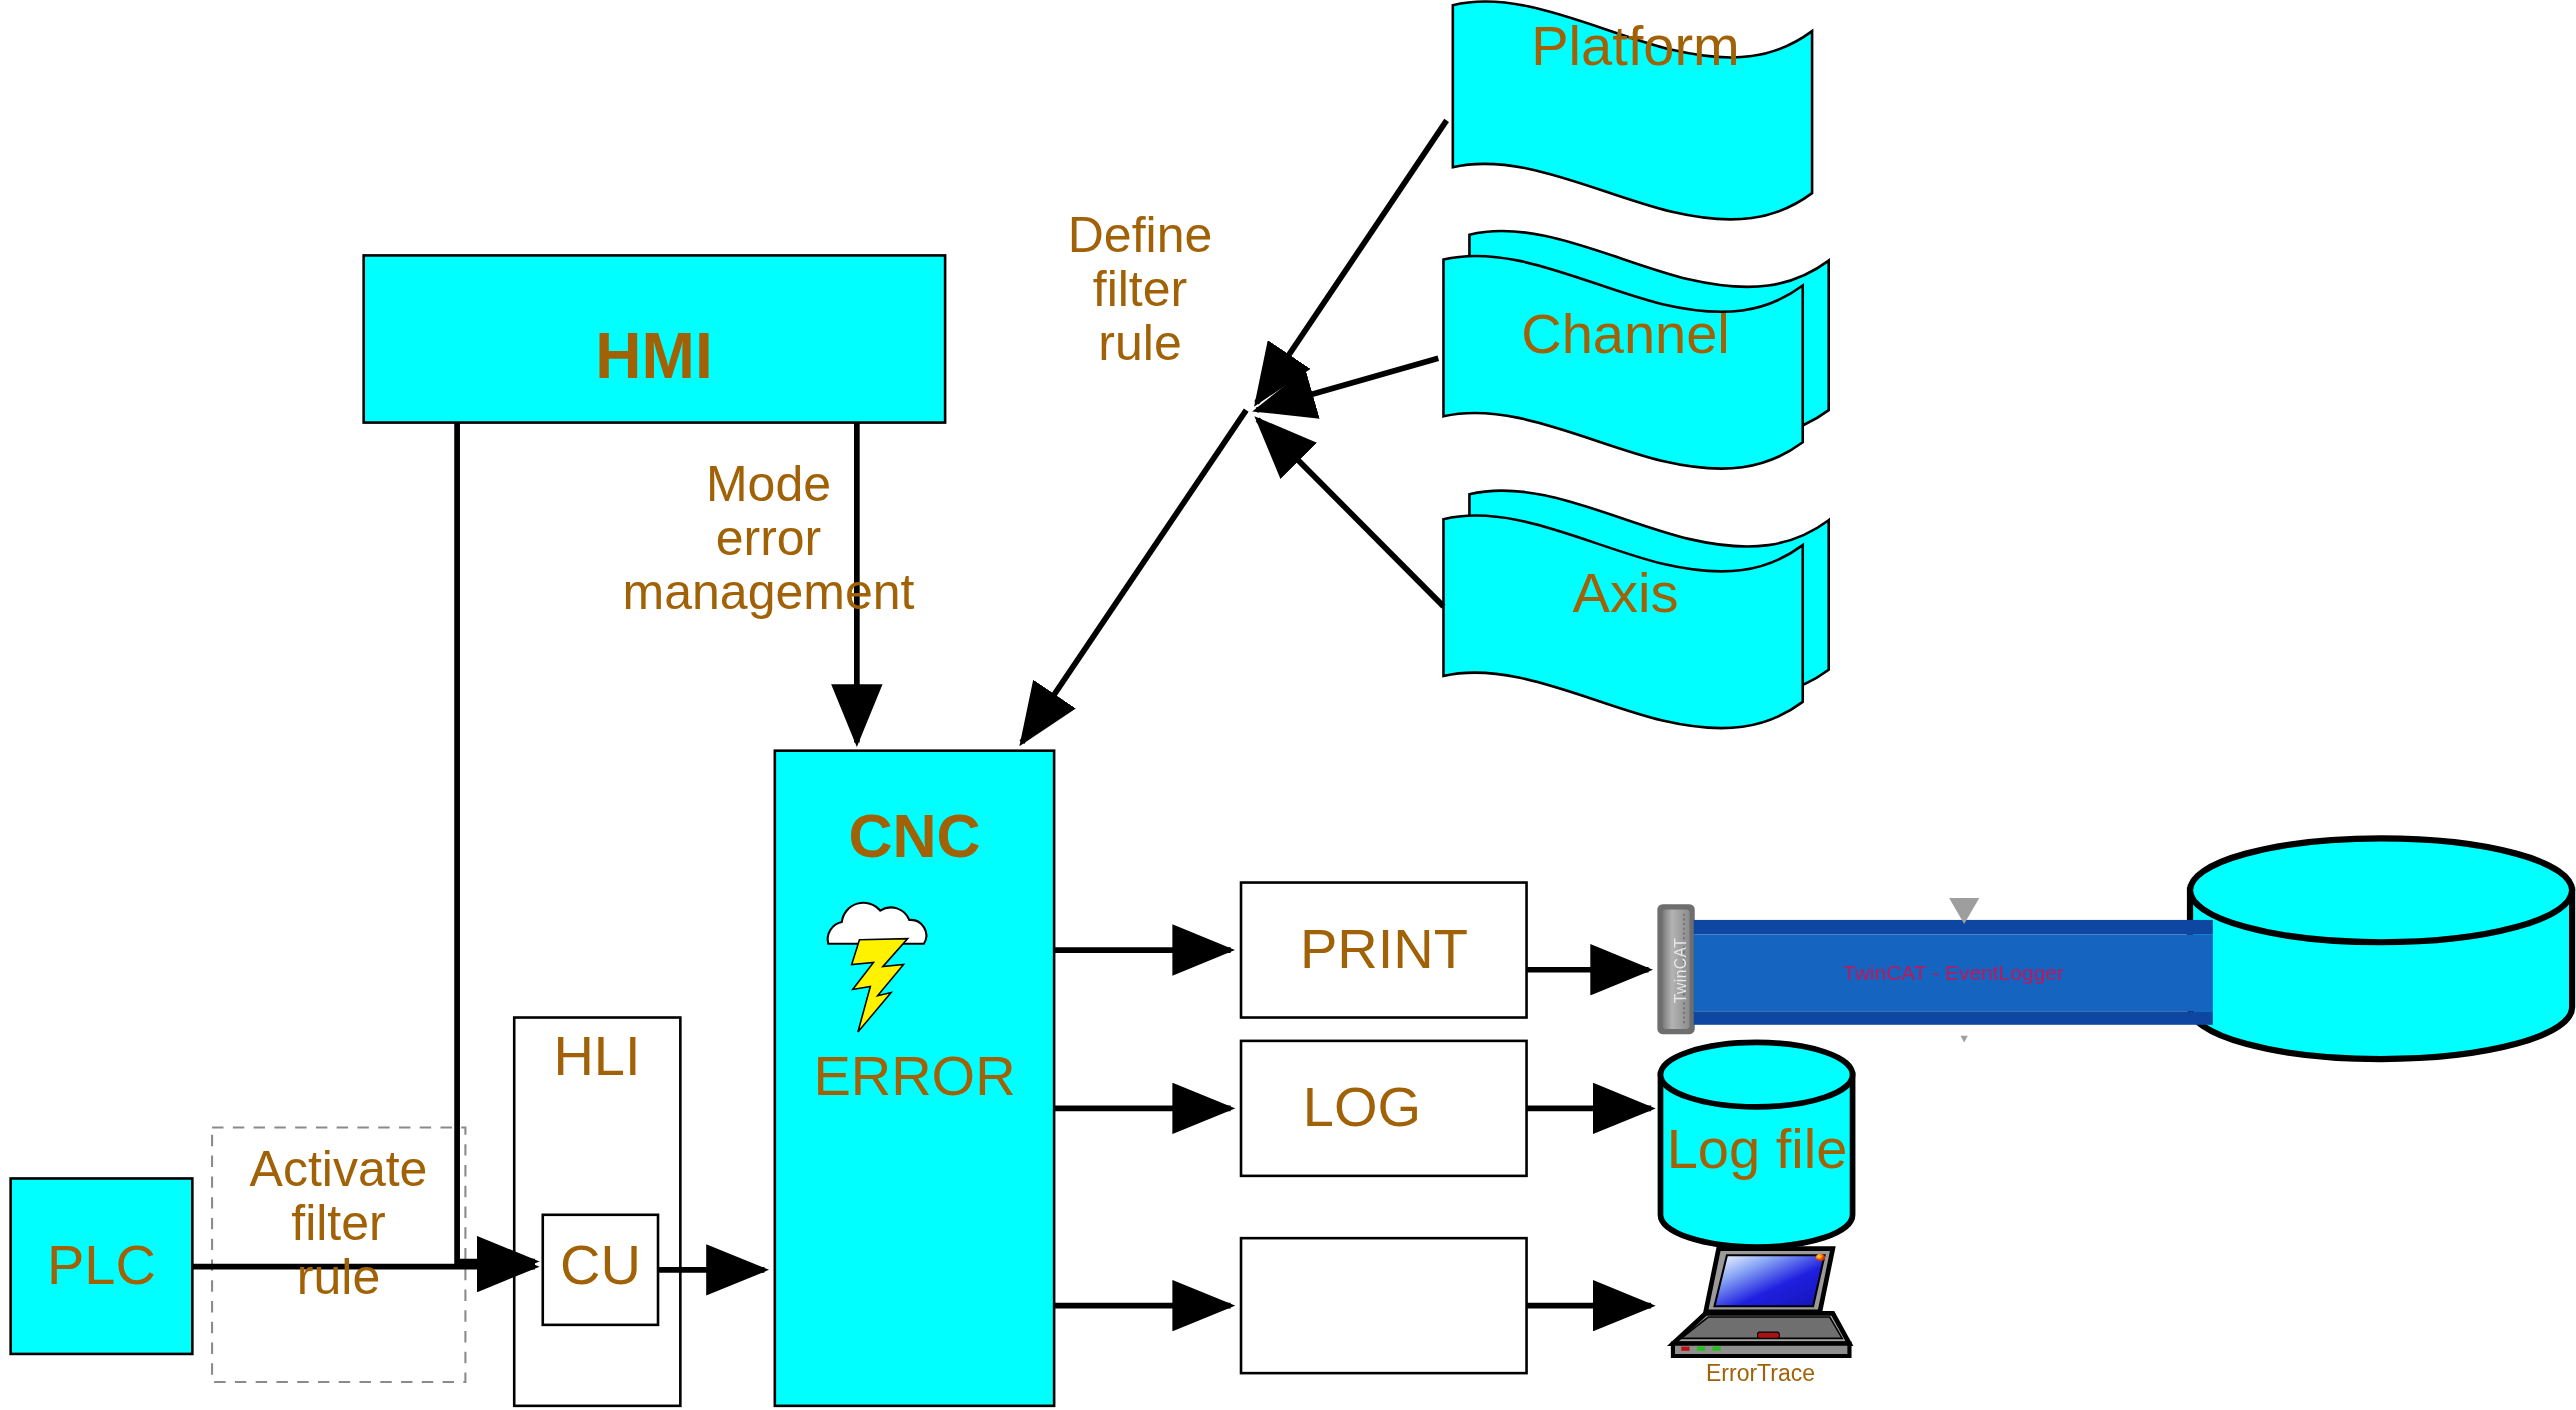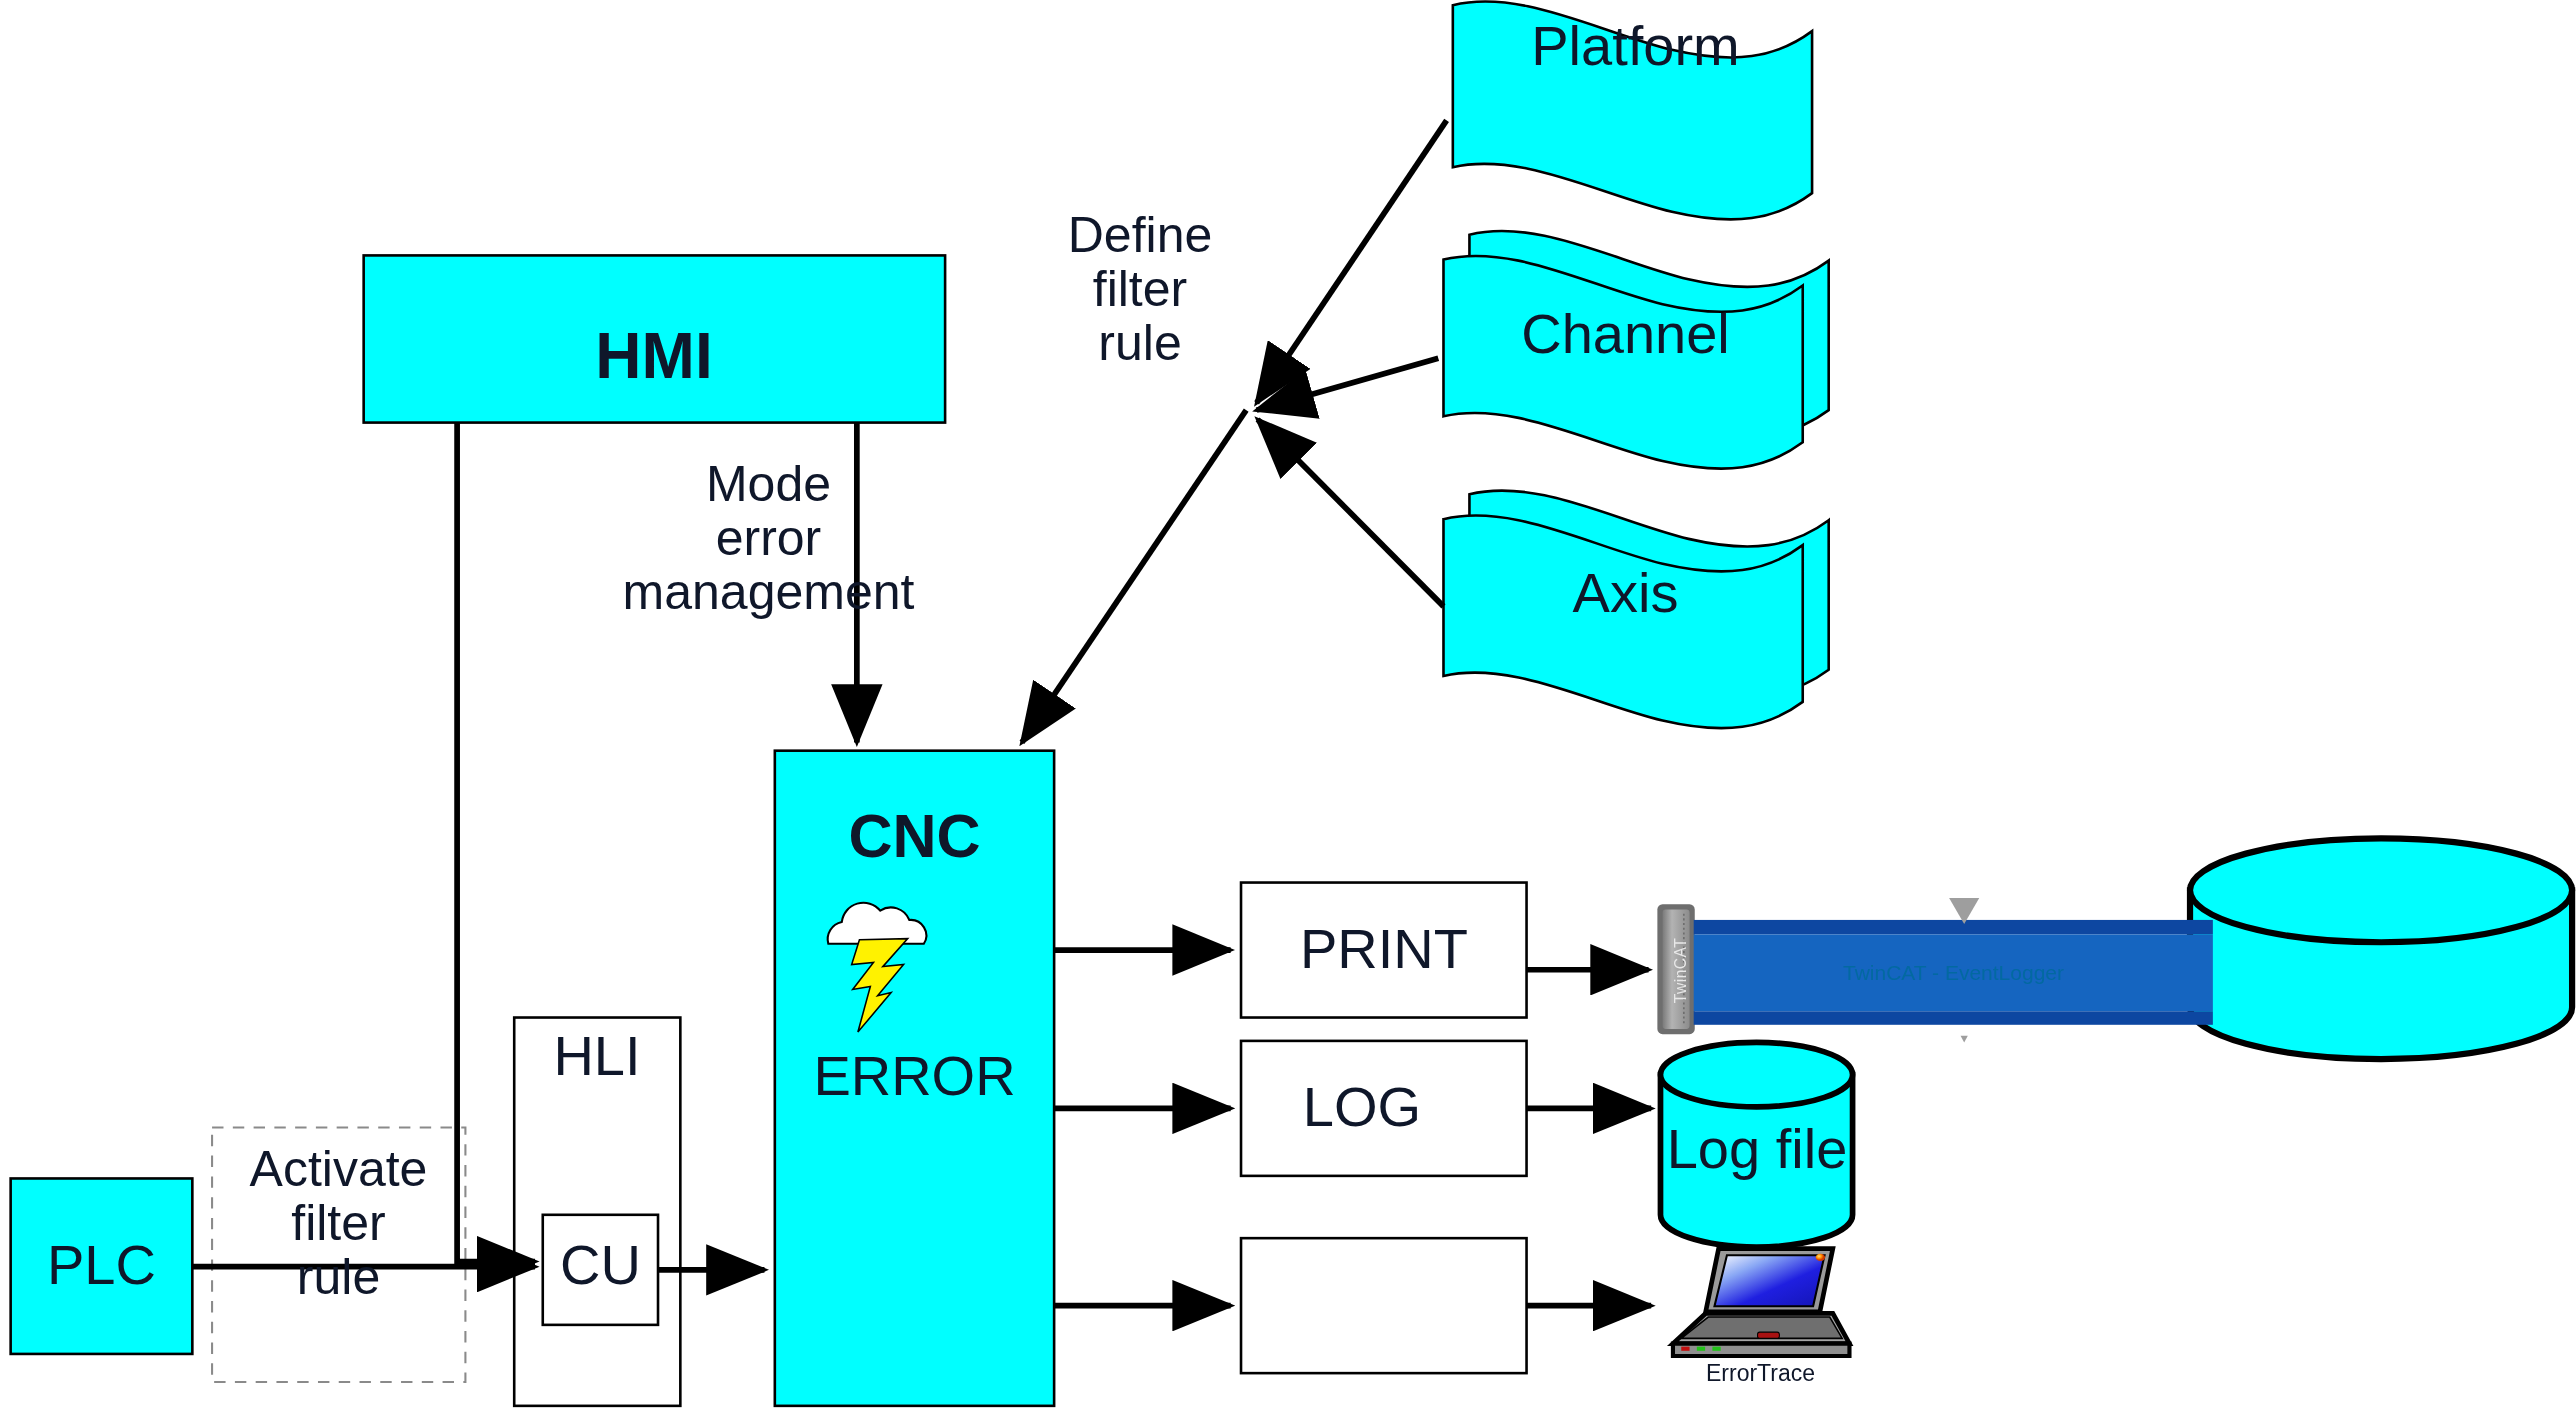--- a/index.html
+++ b/index.html
@@ -1,25 +1,25 @@
 <!DOCTYPE html>
 <html style="font-size:8.3px"><head>
 <meta charset="utf-8">
 <style>
   html,body{margin:0;padding:0;background:#ffffff;}
   body{font-family:"Liberation Sans",sans-serif;}
   #stage{position:relative;width:2576px;height:1410px;background:#fff;overflow:hidden;}
   #svgroot{position:absolute;left:0;top:0;width:2576px;height:1410px;}
-  .lbl{position:absolute;color:#0f172a;line-height:1.08;text-align:center;white-space:pre-line;}
+  .lbl{position:absolute;color:#a16207;line-height:1.08;text-align:center;white-space:pre-line;}
   .bold{font-weight:700;margin-top:10px;}
   .flagtext{font-size:56px;}
   .boxtext{font-size:56px;}
   .annot{font-size:50px;}
   .small{font-size:23px;}
-  .tinytc{font-size:21px;color:#0369a1;}
+  .tinytc{font-size:21px;color:#be185d;}
   .vtc{font-size:15.6px;color:#e8e8e8;transform:rotate(-90deg);transform-origin:center center;letter-spacing:0.5px;}
 </style>
 </head>
 <body>
 
 <div id="stage">
 
 <svg id="svgroot" viewBox="0 0 4961 2716">
   <defs>
     <marker id="arw" markerWidth="11" markerHeight="9" refX="10.2" refY="4.5" orient="auto" markerUnits="strokeWidth">

